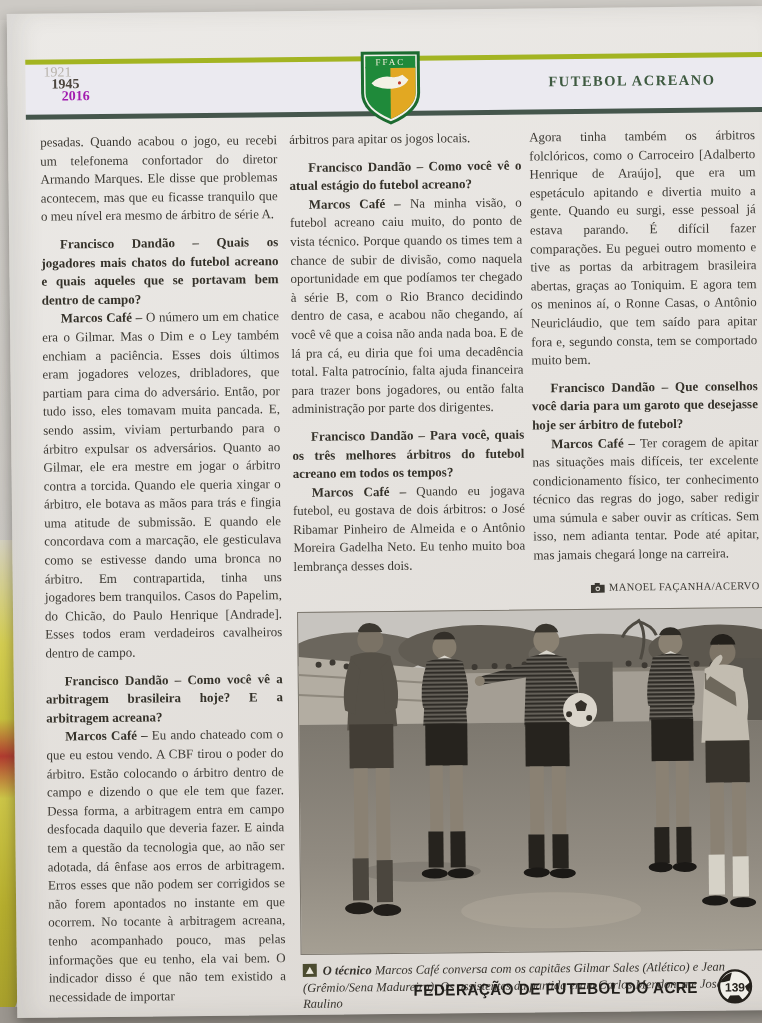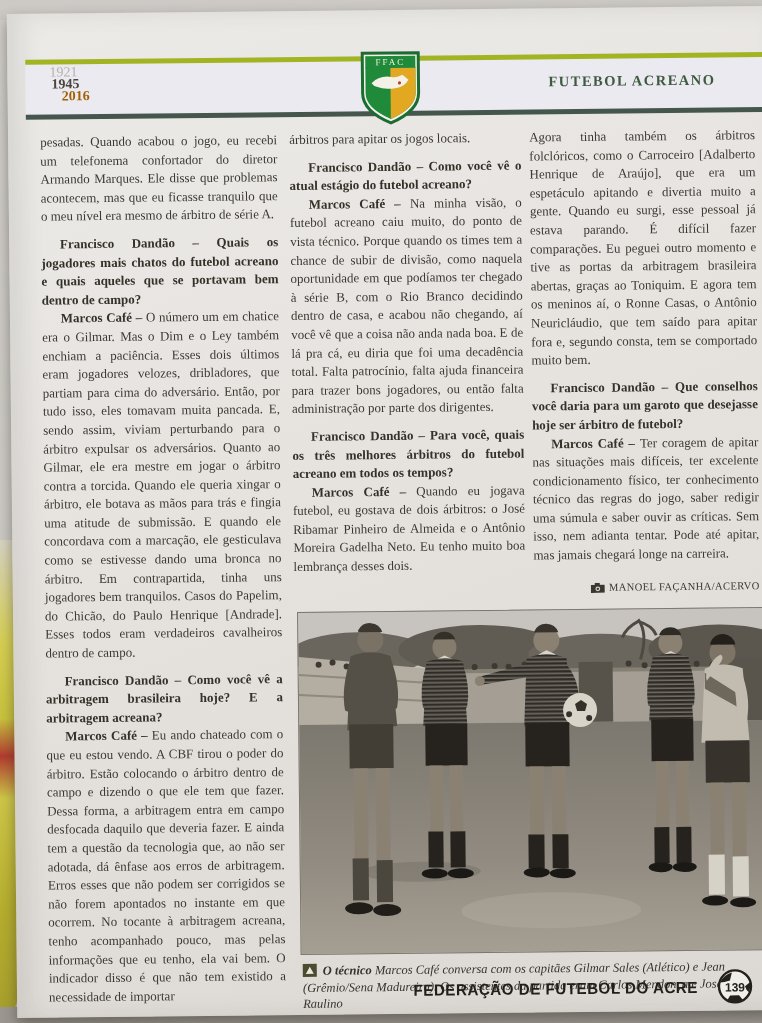--- a/index.html
+++ b/index.html
@@ -20,23 +20,23 @@
   .page{
     position:absolute;left:12px;top:10px;width:756px;height:1004px;
     transform:rotate(-0.6deg);transform-origin:50% 50%;
     background:linear-gradient(160deg,#eceae7 0%,#e6e3df 45%,#dcd8d3 100%);
     box-shadow:0 6px 14px rgba(40,38,34,.45), inset 14px 0 22px rgba(60,55,48,.10);
   }
   
   .band{position:absolute;left:18px;right:0;top:46px;height:50px;background:#ebeaf0;
         border-top:5px solid #a3b422;border-bottom:5px solid #45564c;}
   .years{position:absolute;left:18px;top:2px;line-height:12px;font-size:14px;}
-  .years .y1{color:#b7b2aa;margin-left:6px;}
+  .years .y1{color:#b7b2aa;margin-left:0;}
   .years .y2{color:#4c463f;margin-left:8px;font-weight:bold;}
-  .years .y3{color:#a16207;margin-left:18px;font-weight:bold;}
+  .years .y3{color:#a21caf;margin-left:18px;font-weight:bold;}
   .section-title{
     position:absolute;right:48px;top:14px;color:#3e5a40;font-size:14.5px;
     letter-spacing:1.5px;font-weight:bold;
   }
   .shield{position:absolute;left:352px;top:40px;}
   
   .col{position:absolute;top:120px;font-size:13px;line-height:18.6px;color:#3c3933;text-align:justify;}
   #col1{left:32px;width:237px;}
   #col2{left:281px;width:232px;}
   #col3{left:521px;width:226px;}

